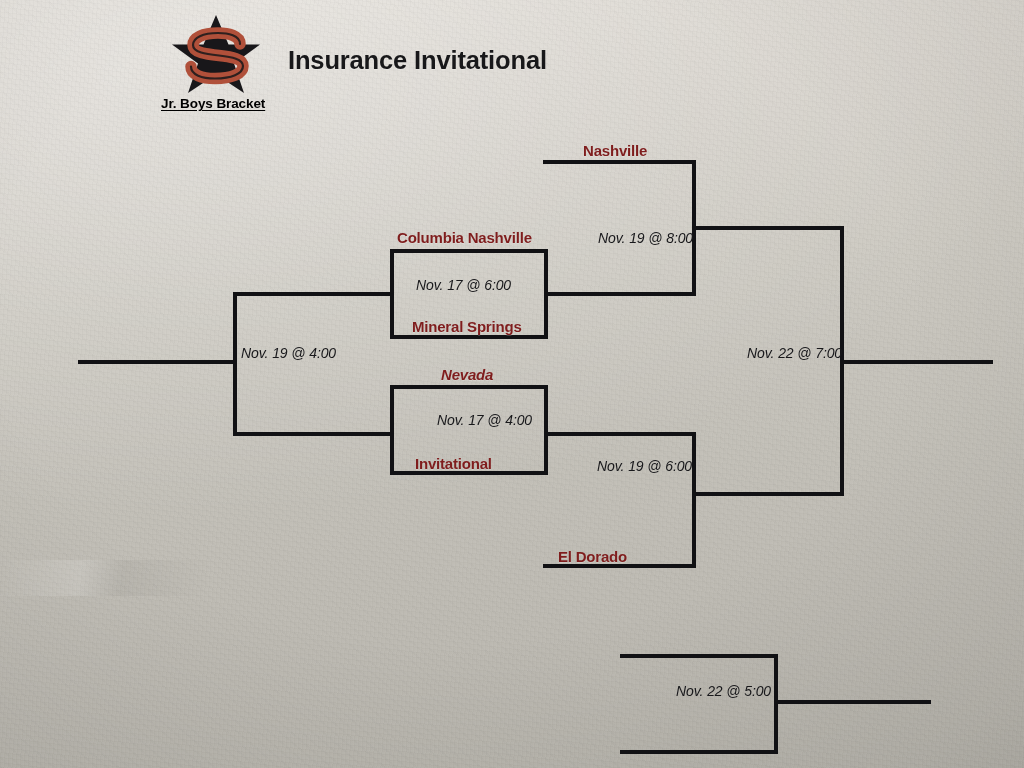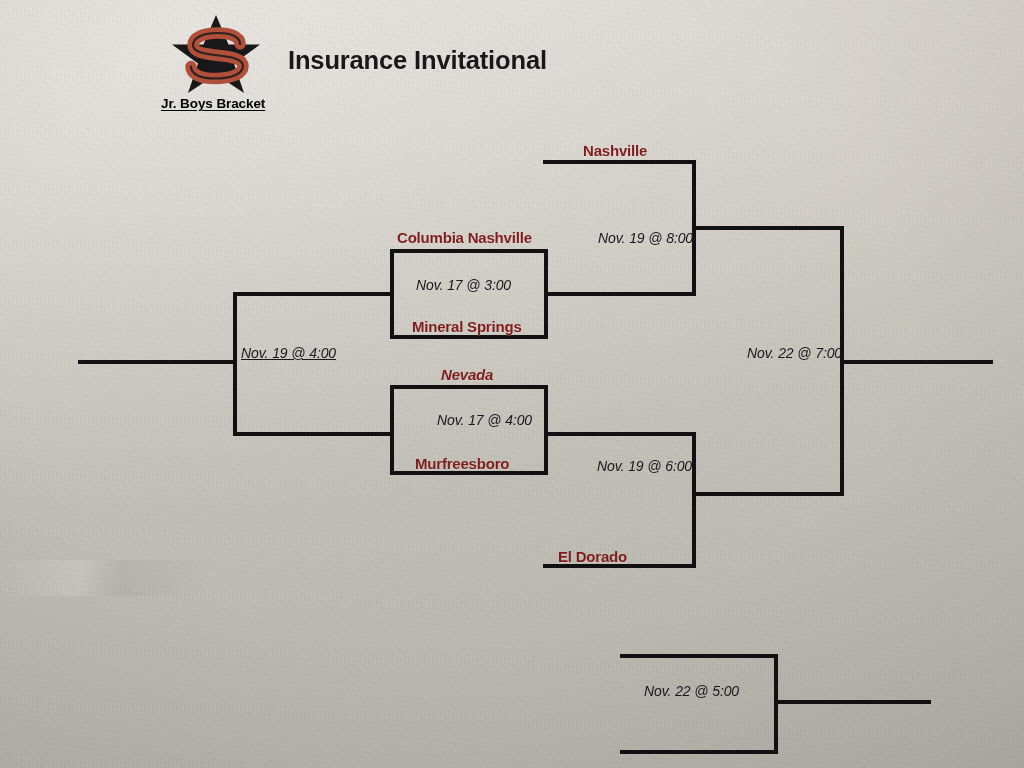--- a/index.html
+++ b/index.html
@@ -155,39 +155,39 @@
   <div id="subtitle">Jr. Boys Bracket</div>
 
   <div class="ln h" style="left:78px;  top:360px; width:159px;"></div>
 
   <div class="ln v" style="left:233px; top:292px; height:144px;"></div>
 
   <div class="ln h" style="left:233px; top:292px; width:159px;"></div>
 
   <div class="ln h" style="left:233px; top:432px; width:159px;"></div>
 
-  <div class="when" style="left:241px; top:345px;text-decoration:underline;">Nov. 19 @ 4:00</div>
+  <div class="when" style="left:241px; top:345px;">Nov. 19 @ 4:00</div>
 
   <div class="gamebox" style="left:390px; top:249px; width:158px; height:90px;"></div>
 
   <div class="team" style="left:397px; top:229px;">Columbia Nashville</div>
 
-  <div class="when" style="left:416px; top:277px;">Nov. 17 @ 3:00</div>
+  <div class="when" style="left:416px; top:277px;">Nov. 17 @ 6:00</div>
 
   <div class="team" style="left:412px; top:318px;">Mineral Springs</div>
 
   <div class="ln h" style="left:548px; top:292px; width:148px;"></div>
 
   <div class="gamebox" style="left:390px; top:385px; width:158px; height:90px;"></div>
 
   <div class="team" style="left:441px; top:366px;font-style:italic;">Nevada</div>
 
   <div class="when" style="left:437px; top:412px;">Nov. 17 @ 4:00</div>
 
-  <div class="team" style="left:415px; top:455px;">Murfreesboro</div>
+  <div class="team" style="left:415px; top:455px;">Invitational</div>
 
   <div class="ln h" style="left:548px; top:432px; width:148px;"></div>
 
   <div class="team" style="left:583px; top:142px;">Nashville</div>
 
   <div class="ln h" style="left:543px; top:160px; width:153px;"></div>
 
   <div class="ln v" style="left:692px; top:160px; height:136px;"></div>
 
   <div class="when" style="left:598px; top:211px;margin-top:19px;">Nov. 19 @ 8:00</div>
@@ -209,17 +209,17 @@
   <div class="when" style="left:747px; top:345px;">Nov. 22  @ 7:00</div>
 
   <div class="ln h" style="left:840px; top:360px; width:153px;"></div>
 
   <div class="ln h" style="left:620px; top:654px; width:158px;"></div>
 
   <div class="ln v" style="left:774px; top:654px; height:100px;"></div>
 
   <div class="ln h" style="left:620px; top:750px; width:158px;"></div>
 
-  <div class="when" style="left:644px; top:683px;">Nov. 22 @ 5:00</div>
+  <div class="when" style="left:676px; top:683px;">Nov. 22 @ 5:00</div>
 
   <div class="ln h" style="left:774px; top:700px; width:157px;"></div>
 
 </div>
 
 </body></html>

